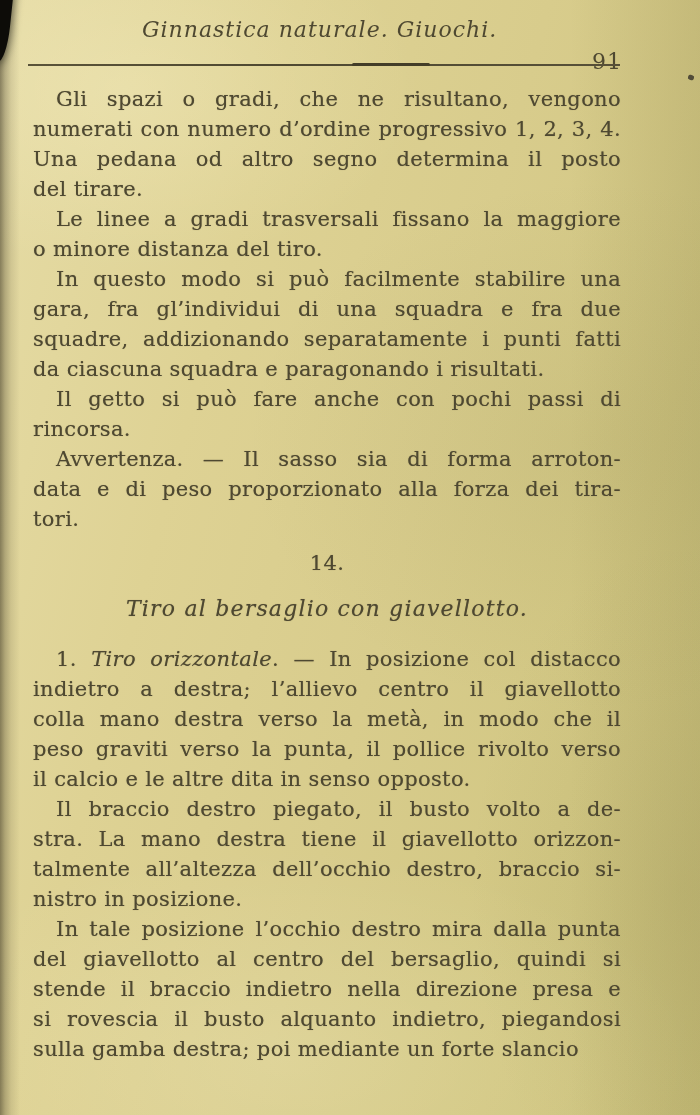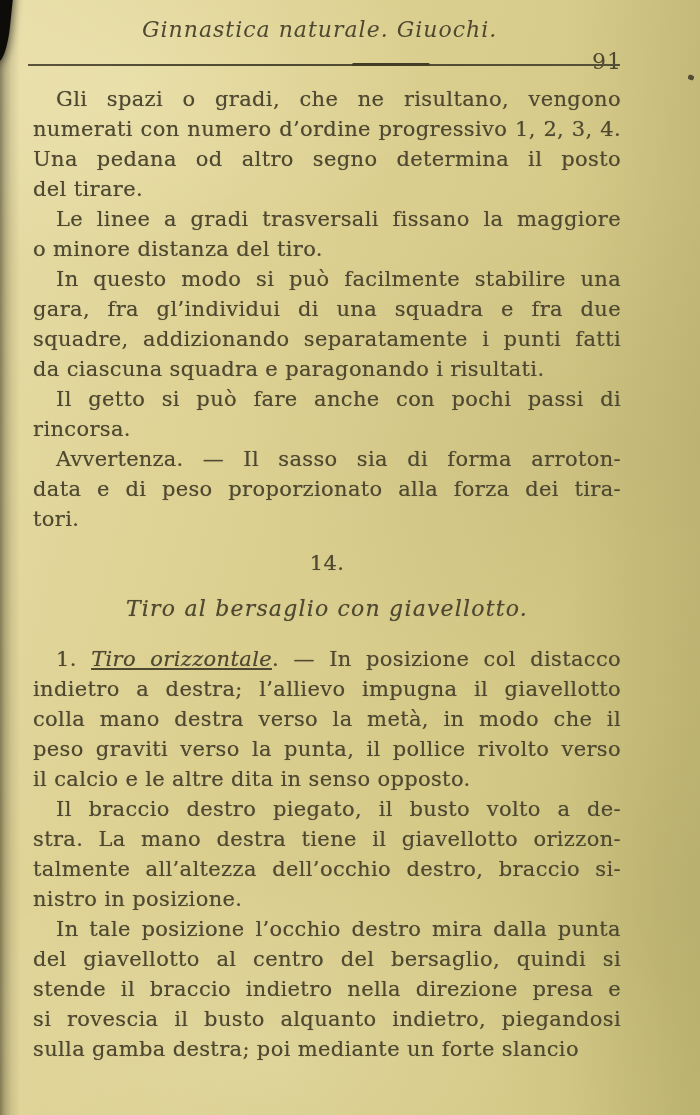--- a/index.html
+++ b/index.html
@@ -78,21 +78,21 @@
   }
 
   .line {
     height: 30px; white-space: nowrap;
     text-align: justify; text-align-last: justify;
   }
   .line.last { text-align-last: left; white-space: normal; }
   .line.indent { text-indent: 23px; }
 
   .bold-lead { font-weight: 400; letter-spacing: 0.2px; }
-  .italic { font-style: italic; text-decoration: underline; }
+  .italic { font-style: italic; }
 
   .spacer-a { height: 14px; }
   .spacer-b { height: 16px; }
   .spacer-c { height: 20px; }
 
   .section-number {
     height: 30px; text-align: right; text-align-last: center;
     font-size: 21px;
   }
   .section-title {
@@ -141,21 +141,21 @@
     <div class="line">data e di peso proporzionato alla forza dei tira-</div>
     <div class="line last">tori.</div>
 
     <div class="spacer-a"></div>
     <div class="section-number">14.</div>
     <div class="spacer-b"></div>
     <div class="section-title">Tiro al bersaglio con giavellotto.</div>
     <div class="spacer-c"></div>
 
     <div class="line indent"><span>1. </span><span class="italic">Tiro orizzontale</span><span>. — In posizione col distacco</span></div>
-    <div class="line">indietro a destra; l’allievo impugna il giavellotto</div>
+    <div class="line">indietro a destra; l’allievo centro il giavellotto</div>
     <div class="line">colla mano destra verso la metà, in modo che il</div>
     <div class="line">peso graviti verso la punta, il pollice rivolto verso</div>
     <div class="line last">il calcio e le altre dita in senso opposto.</div>
 
     <div class="line indent">Il braccio destro piegato, il busto volto a de-</div>
     <div class="line">stra. La mano destra tiene il giavellotto orizzon-</div>
     <div class="line">talmente all’altezza dell’occhio destro, braccio si-</div>
     <div class="line last">nistro in posizione.</div>
 
     <div class="line indent">In tale posizione l’occhio destro mira dalla punta</div>

